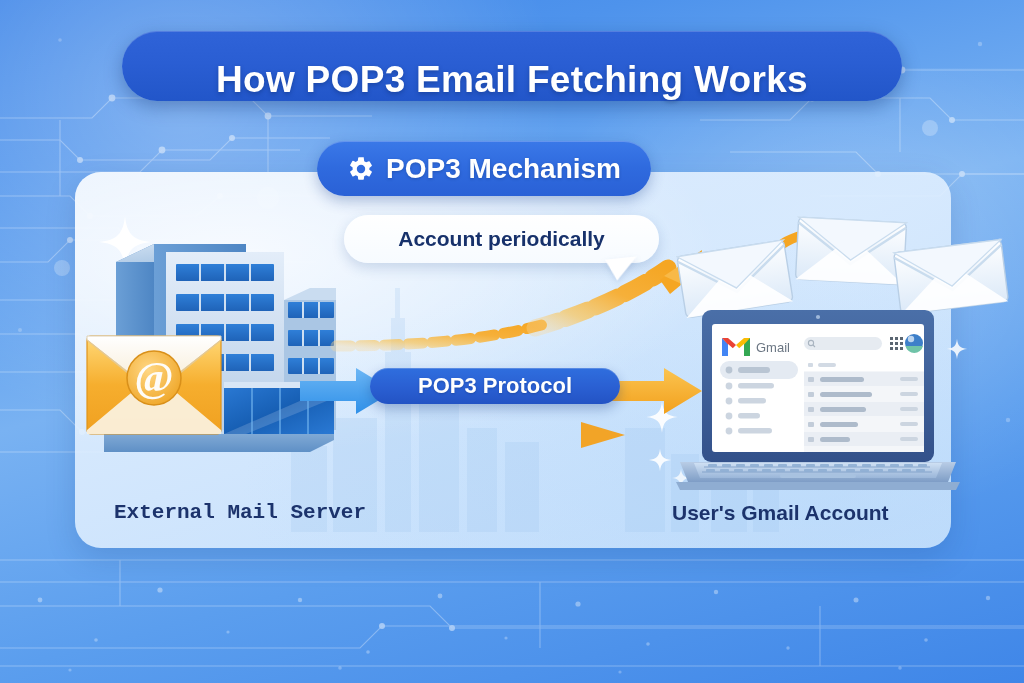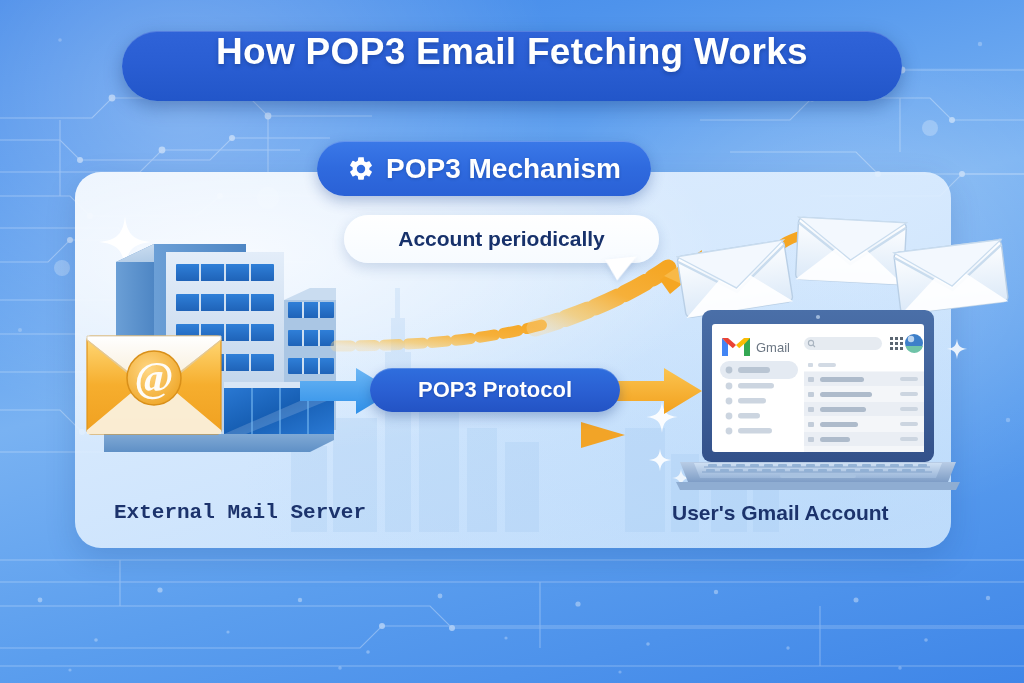--- a/index.html
+++ b/index.html
@@ -39,21 +39,21 @@
   }
 
   
   .title-pill {
     position: absolute;
     left: 122px; top: 31px;
     width: 780px; height: 70px;
     border-radius: 35px;
     background: linear-gradient(180deg, #2f63d8 0%, #2a5ed3 45%, #2256c9 100%);
     box-shadow: 0 6px 18px rgba(15,45,110,.35), inset 0 1px 0 rgba(255,255,255,.18);
-    display: flex; align-items: flex-start; justify-content: center;
+    display: flex; align-items: flex-end; justify-content: center;
   }
   .title-text {
     color: #ffffff;
     font-size: 37px;
     font-weight: bold;
     letter-spacing: .3px;
     text-shadow: 0 2px 4px rgba(10,35,90,.35);
     white-space: nowrap;
   }
 
@@ -112,21 +112,21 @@
     border-right: 22px solid transparent;
     border-top: 22px solid #ffffff;
     filter: drop-shadow(0 3px 3px rgba(30,70,140,.14));
     transform: rotate(-6deg);
   }
 
   
   .proto-pill {
     position: absolute;
     left: 370px; top: 368px;
-    width: 250px; height: 44px;
+    width: 250px; height: 36px;
     border-radius: 22px;
     background: linear-gradient(180deg, #2f6ede 0%, #2a5fd2 55%, #2353c4 100%);
     box-shadow: 0 5px 12px rgba(20,55,130,.30), inset 0 1px 0 rgba(255,255,255,.20);
     display: flex; align-items: center; justify-content: center;
     z-index: 6;
   }
   .proto-text {
     color: #fff; font-size: 22px; font-weight: bold;
     text-shadow: 0 1px 2px rgba(10,35,90,.30);
     white-space: nowrap;

